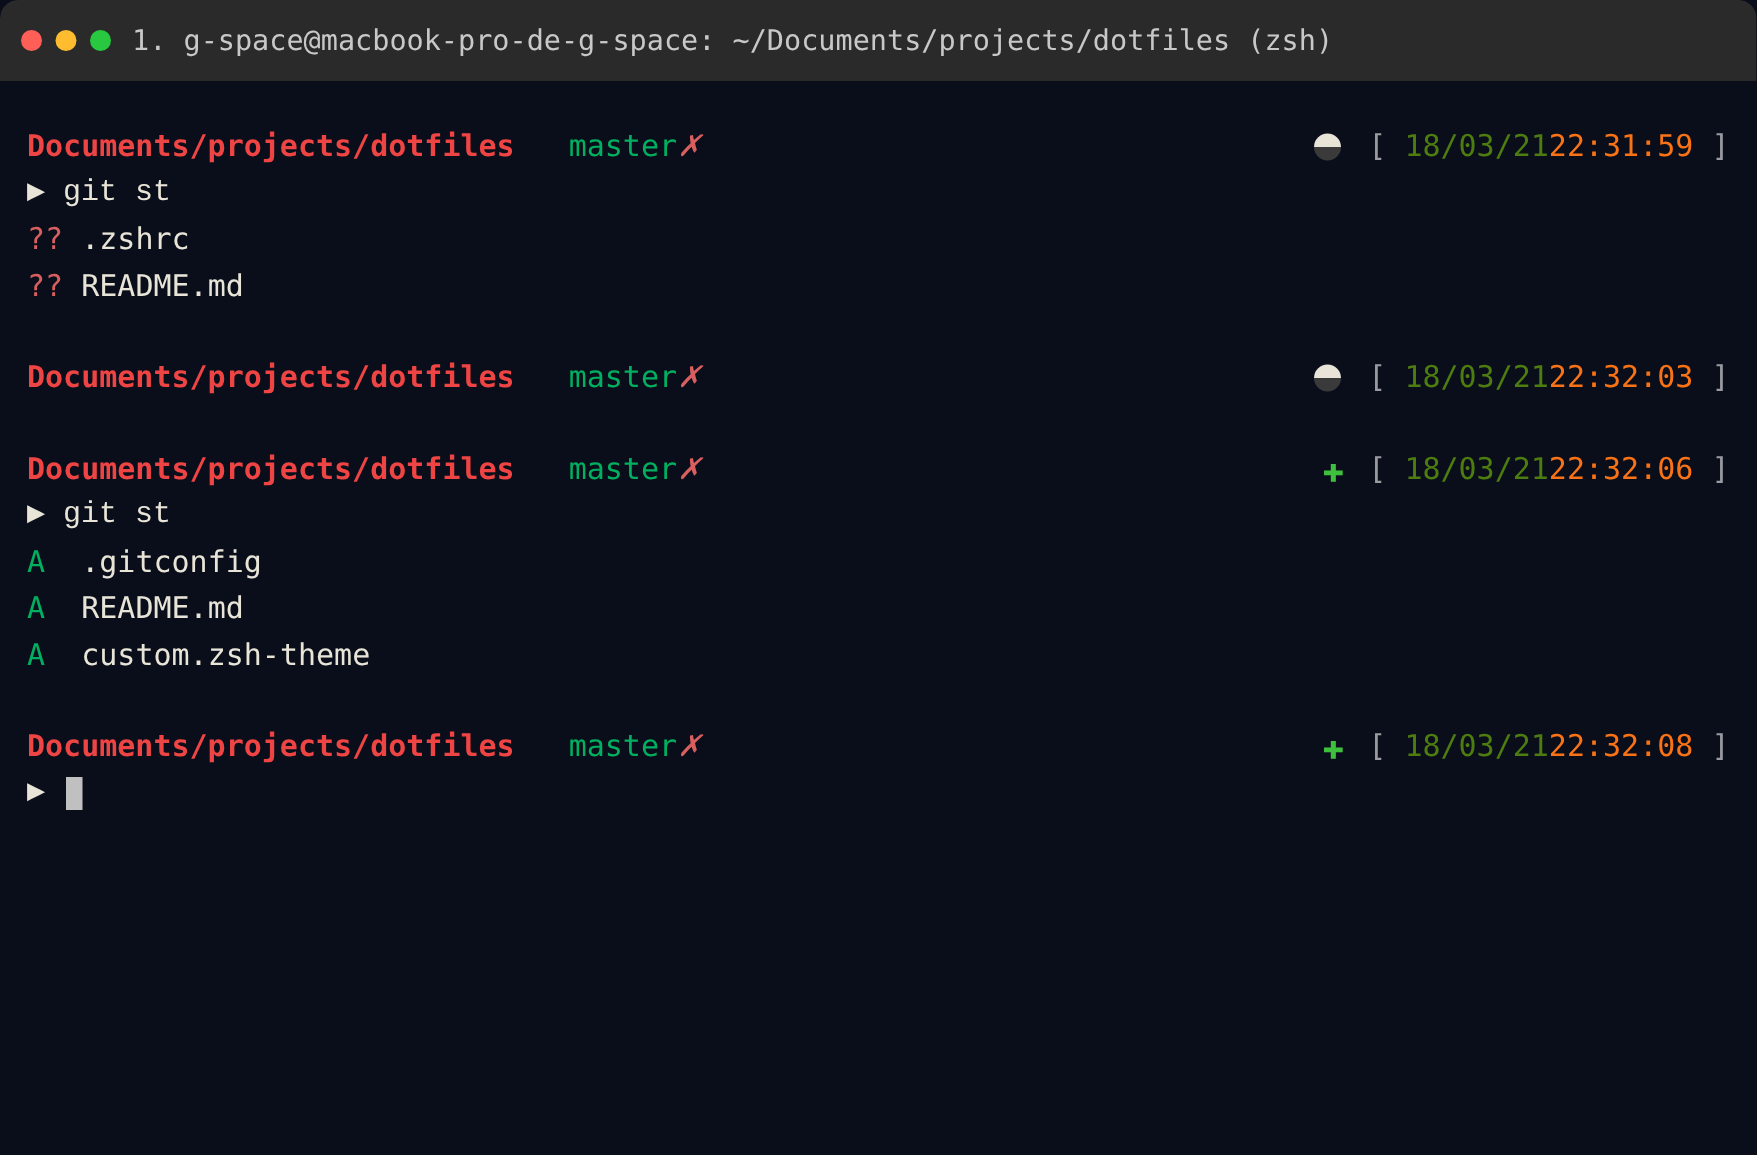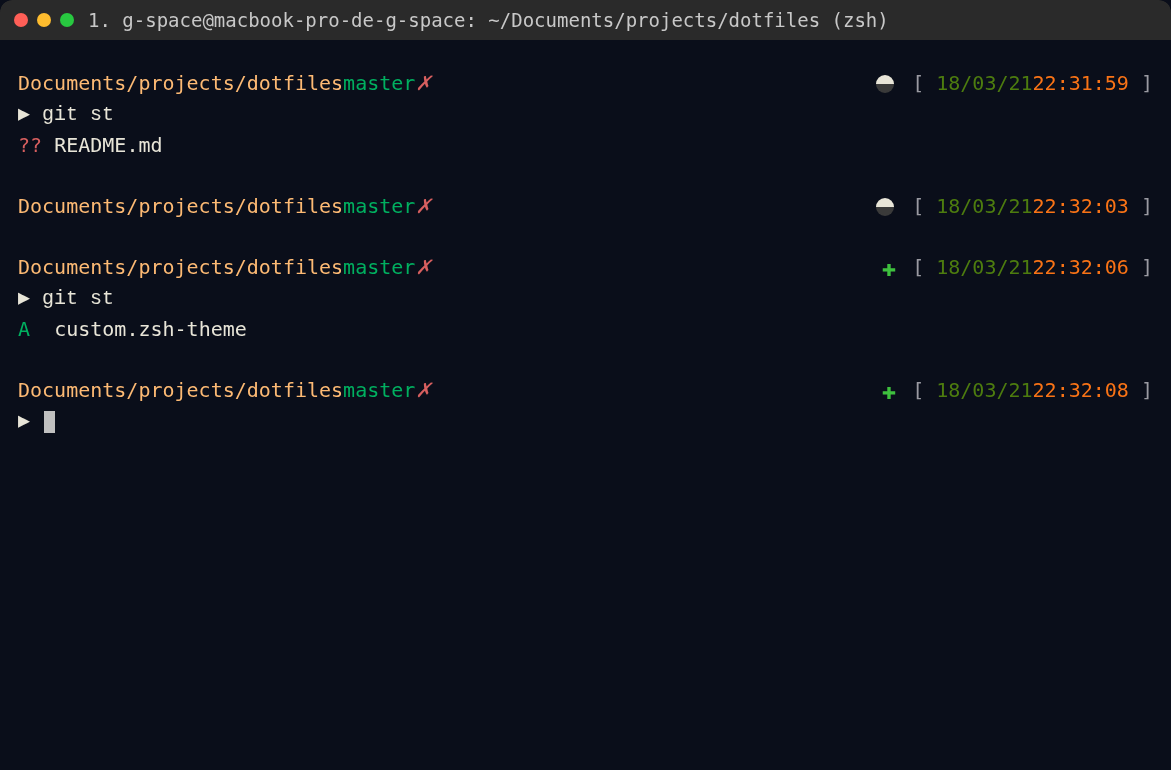--- a/index.html
+++ b/index.html
@@ -7,21 +7,21 @@
       background: #0a0e1a;
       font-family: "Menlo", "Monaco", "Consolas", monospace;
       font-size: 20px;
       width: 1171px;
       height: 770px;
       border-radius: 12px;
       overflow: hidden;
     }
     .titlebar {
       background: #2a2a2a;
-      height: 40px;
+      height: 54px;
       display: flex;
       align-items: center;
       padding: 0 14px;
       border-top-left-radius: 12px;
       border-top-right-radius: 12px;
     }
     .traffic-lights {
       display: flex;
       gap: 9px;
       margin-right: 14px;
@@ -48,22 +48,22 @@
       justify-content: space-between;
       align-items: center;
       margin-top: 30px;
       white-space: pre;
     }
     .prompt-line:first-child {
       margin-top: 14px;
     }
     .prompt-left { display: flex; }
     .prompt-right { display: flex; align-items: center; }
-    .path { color: #fdba74; font-weight: normal; }
-    .branch { color: #00b060; }
+    .path { color: #ef4444; font-weight: bold; }
+    .branch { color: #00b060; margin-left: 36px; }
     .dirty-mark { color: #d75f5f; font-style: italic; }
     .status-circle {
       display: inline-block;
       width: 18px; height: 18px;
       border-radius: 50%;
       background: linear-gradient(to bottom, #e8e5d8 0%, #e8e5d8 50%, #3a3a3a 50%, #3a3a3a 100%);
       margin-right: 18px;
       vertical-align: middle;
     }
     .status-plus {
@@ -98,20 +98,23 @@
     <div class="traffic-light tl-red"></div>
     <div class="traffic-light tl-yellow"></div>
     <div class="traffic-light tl-green"></div>
   </div>
   <div class="title">1. g-space@macbook-pro-de-g-space: ~/Documents/projects/dotfiles (zsh)</div>
 </div>
 
 <div class="terminal" id="terminal">
     <div class="prompt-line"><div class="prompt-left"><span class="path">Documents/projects/dotfiles</span>  <span class="branch">master</span> <span class="dirty-mark">✗</span></div><div class="prompt-right"><span class="status-circle"></span><span class="bracket">[ </span><span class="date">18/03/21</span> <span class="time">22:31:59</span><span class="bracket"> ]</span></div></div>
     <div class="cmd-line"><span class="arrow">▶ </span><span>git st</span></div>
+    <div class="output-line"><span class="qmark">??</span><span> .zshrc</span></div>
     <div class="output-line"><span class="qmark">??</span><span> README.md</span></div>
     <div class="prompt-line"><div class="prompt-left"><span class="path">Documents/projects/dotfiles</span>  <span class="branch">master</span> <span class="dirty-mark">✗</span></div><div class="prompt-right"><span class="status-circle"></span><span class="bracket">[ </span><span class="date">18/03/21</span> <span class="time">22:32:03</span><span class="bracket"> ]</span></div></div>
     <div class="prompt-line"><div class="prompt-left"><span class="path">Documents/projects/dotfiles</span>  <span class="branch">master</span> <span class="dirty-mark">✗</span></div><div class="prompt-right"><span class="status-plus">✚</span><span class="bracket">[ </span><span class="date">18/03/21</span> <span class="time">22:32:06</span><span class="bracket"> ]</span></div></div>
     <div class="cmd-line"><span class="arrow">▶ </span><span>git st</span></div>
+    <div class="output-line"><span class="added">A </span><span> .gitconfig</span></div>
+    <div class="output-line"><span class="added">A </span><span> README.md</span></div>
     <div class="output-line"><span class="added">A </span><span> custom.zsh-theme</span></div>
     <div class="prompt-line"><div class="prompt-left"><span class="path">Documents/projects/dotfiles</span>  <span class="branch">master</span> <span class="dirty-mark">✗</span></div><div class="prompt-right"><span class="status-plus">✚</span><span class="bracket">[ </span><span class="date">18/03/21</span> <span class="time">22:32:08</span><span class="bracket"> ]</span></div></div>
     <div class="cmd-line"><span class="arrow">▶ </span><span></span><span class="cursor"></span></div>
   </div>
 
 </body></html>

